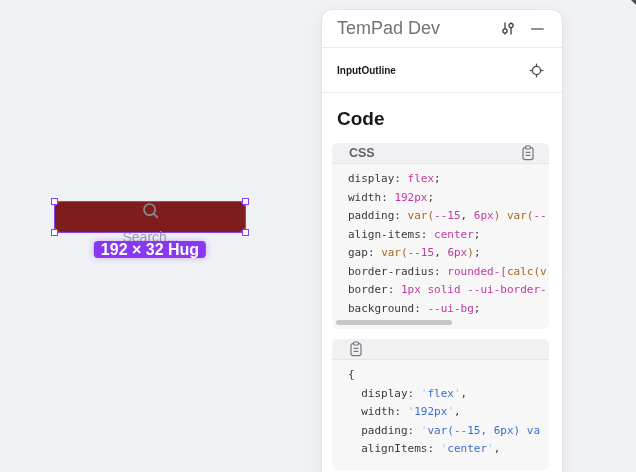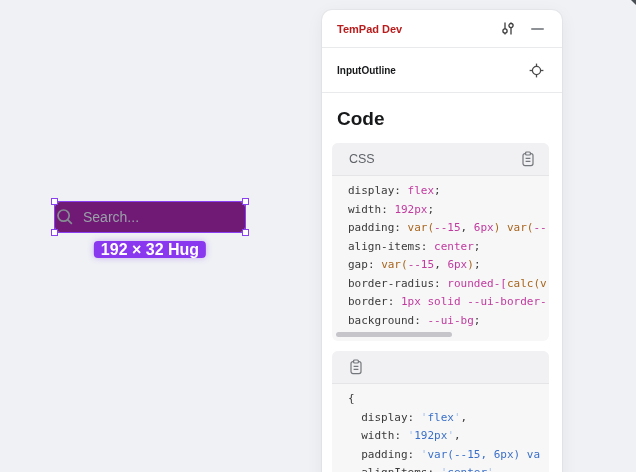--- a/index.html
+++ b/index.html
@@ -5,22 +5,22 @@
   * { margin:0; padding:0; box-sizing:border-box; }
   html,body { width:636px; height:472px; overflow:hidden;
     font-family:"Liberation Sans", sans-serif; background:#eff1f5; position:relative; }
 
   
   .canvas { position:absolute; inset:0; }
   .cursor-frag { position:absolute; right:0; top:0; width:0; height:0;
     border-left:5px solid transparent; border-top:5px solid #4a4f55; }
 
   .search-box { position:absolute; left:54px; top:201px; width:192px; height:32px;
-    background:#701a75; border:1px solid #d5d6da; border-radius:6px;
-    display:flex; align-items:center; padding-left:1px; gap:9px; }
+    background:#7f1d1d; border:1px solid #d5d6da; border-radius:6px;
+    display:flex; align-items:center; padding-left:1px; gap:9px;flex-direction:column; }
   .search-box .ph { color:#9aa1a9; font-size:14px; }
 
   .selection { position:absolute; left:54px; top:201px; width:192px; height:32px;
     border:1px solid #8a3ff2; pointer-events:none; }
   .handle { position:absolute; width:7px; height:7px; background:#fff;
     border:1px solid #8a3ff2; pointer-events:auto; }
   .h-tl { left:-4px; top:-4px; }  .h-tr { right:-4px; top:-4px; }
   .h-bl { left:-4px; bottom:-4px; } .h-br { right:-4px; bottom:-4px; }
 
   .size-badge { position:absolute; left:150px; top:241px; transform:translateX(-50%);
@@ -28,37 +28,37 @@
     line-height:17px; height:17px; padding:0 7px; border-radius:4px;
     white-space:nowrap; box-shadow:0 0 6px rgba(138,56,242,.35); }
 
   
   .panel { position:absolute; left:322px; top:10px; width:240px; height:480px;
     background:#ffffff; border-radius:10px 10px 0 0;
     box-shadow:0 0 0 1px rgba(0,0,0,.03), 0 4px 18px rgba(0,0,0,.06); }
 
   .p-header { height:38px; display:flex; align-items:center;
     padding:0 18px 0 15px; border-bottom:1px solid #e9eaec; }
-  .p-title { font-size:11px; font-weight:bold; color:#b91c1c; flex:1; }
+  .p-title { font-size:18px; font-weight:normal; color:#737373; flex:1; }
   .p-hicons { display:flex; align-items:center; gap:16px; }
   .icon-btn { display:flex; align-items:center; cursor:pointer; }
   .minus { width:13px; height:2px; background:#8e9196; border-radius:1px; }
 
   .p-row { height:45px; display:flex; align-items:center;
     padding:0 18px 0 15px; border-bottom:1px solid #e9eaec; }
   .p-comp { font-size:10px; font-weight:bold; color:#17181a; flex:1; }
 
   .code-section { padding:15px 0 0 0; }
   .sec-title { font-size:19px; font-weight:bold; color:#17181a; margin:0 0 13px 15px; }
 
   .card { margin-left:10px; width:217px; border-radius:6px; overflow:hidden;
     background:#f7f7f8; }
   .card + .card { margin-top:10px; }
-  .card-header { height:33px; background:#f1f1f3; border-bottom:1px solid #e5e5e7;
-    display:flex; align-items:center; padding:0 14px 0 17px; }
+  .card-header { height:21px; background:#f1f1f3; border-bottom:1px solid #e5e5e7;
+    display:flex; align-items:center; padding:0 14px 0 17px;font-weight:bold; }
   .card-label { font-size:12.5px; color:#5f6368; flex:1; }
 
   .card-body { position:relative; padding:6px 0 0 16px; overflow:hidden;
     font-family:"DejaVu Sans Mono", monospace; font-size:11px; }
   .css-body { height:165px; }
   .js-body  { height:110px; }
   .code-line { line-height:18.5px; height:18.5px; white-space:pre; }
 
   .tk-p, .tk-u { color:#3a3a3a; }
   .tk-v { color:#c13a9e; }

